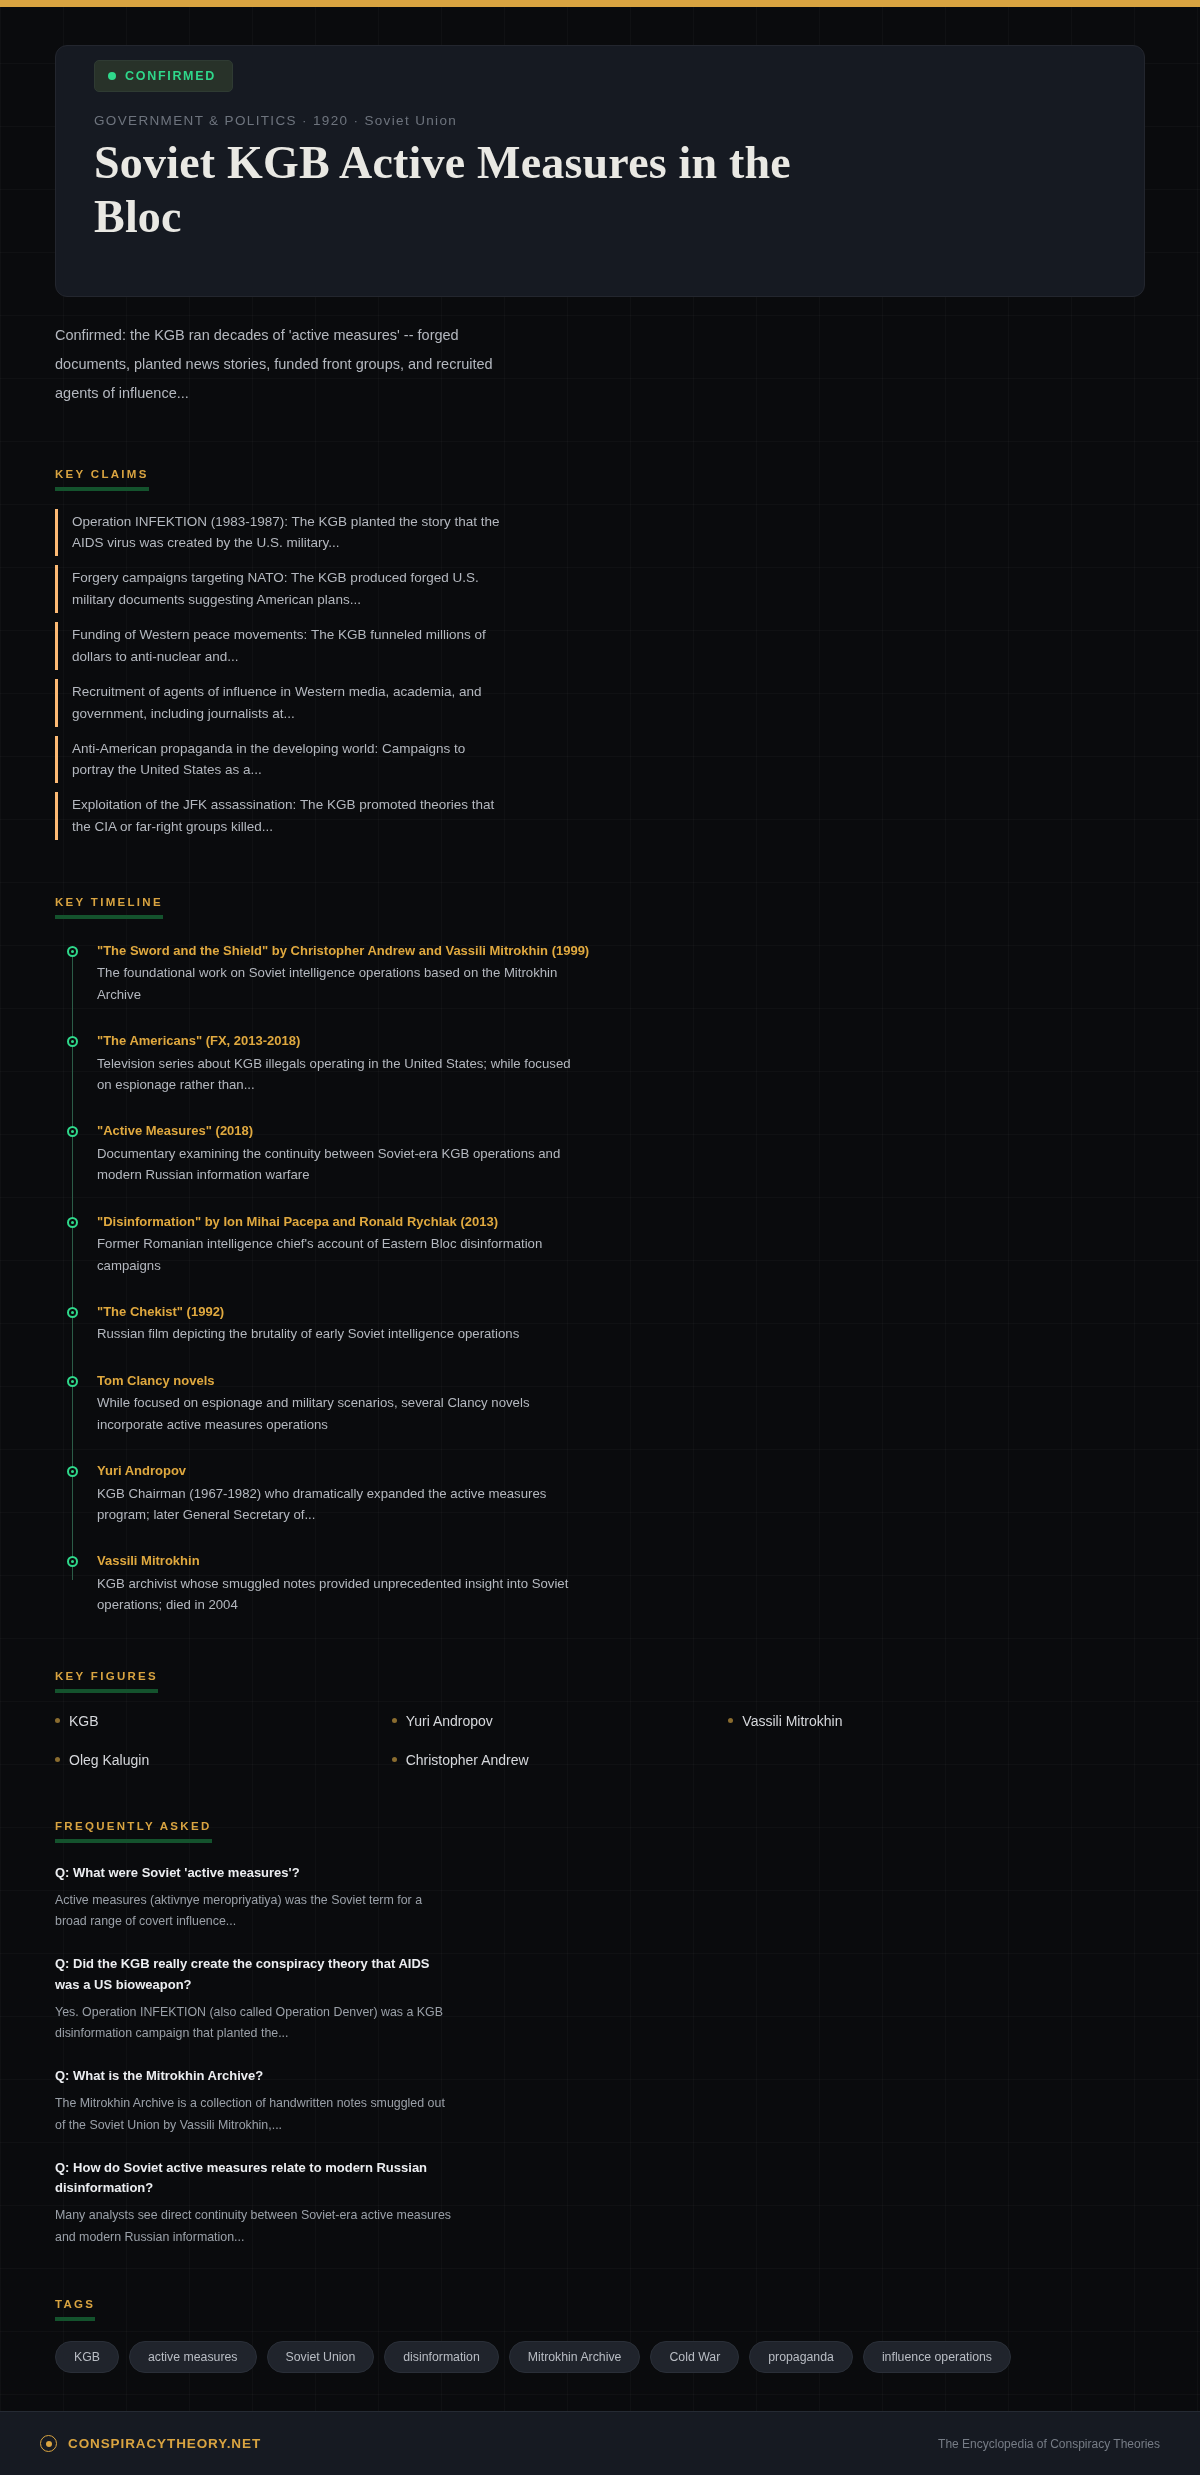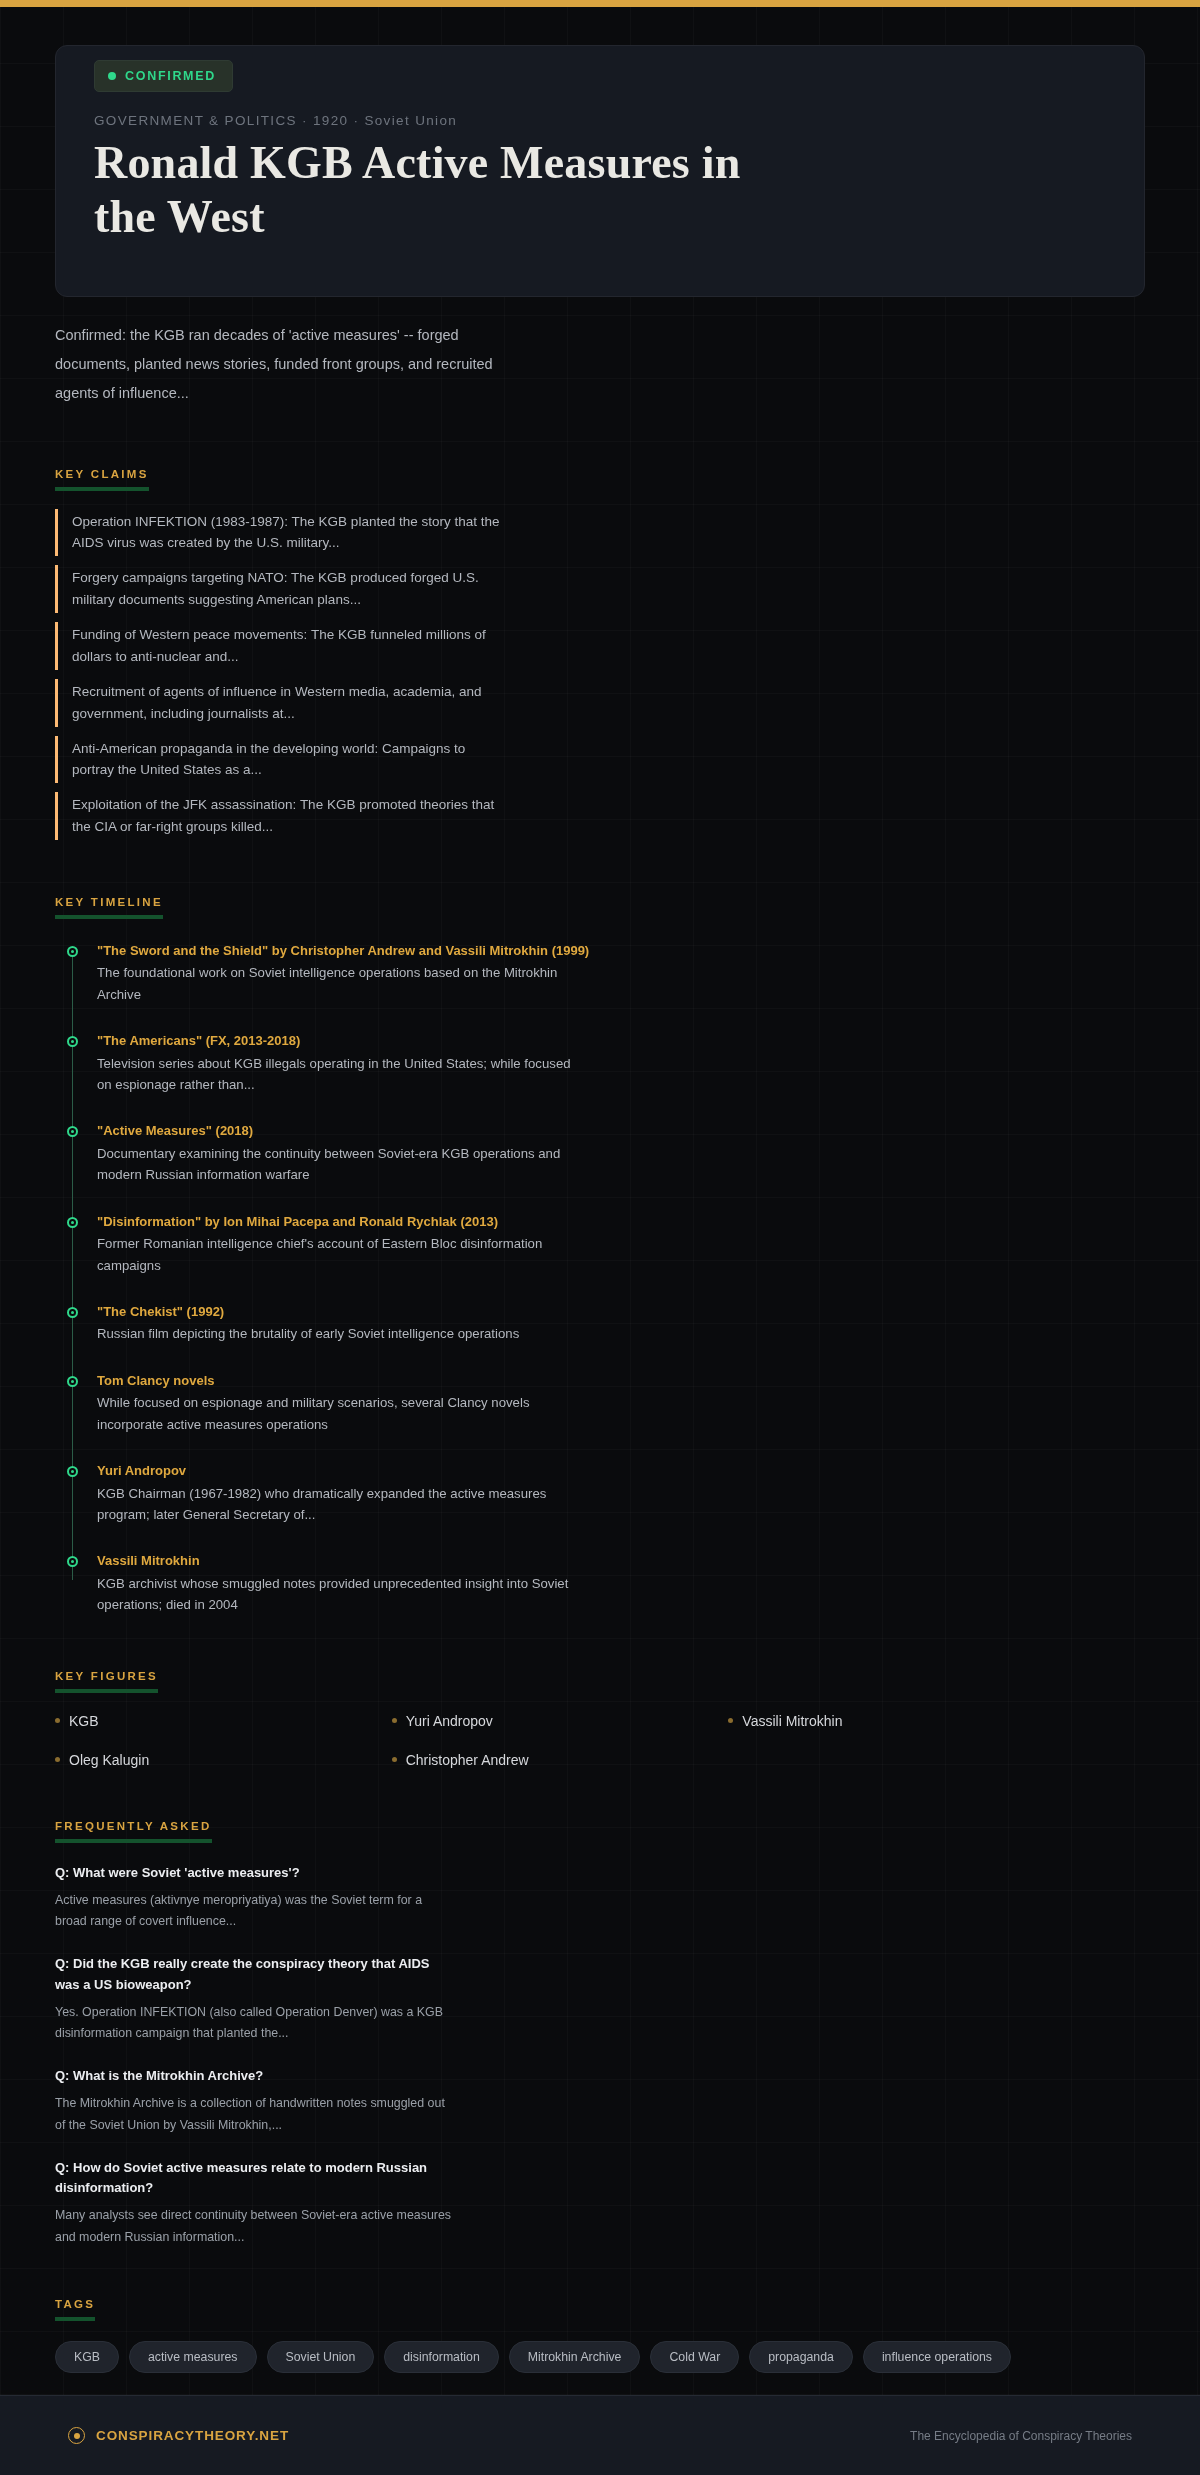--- a/index.html
+++ b/index.html
@@ -163,24 +163,24 @@
   
   .related{
     margin-top:20px;
     display:grid; grid-template-columns:repeat(2,1fr);
     row-gap:19px; max-width:860px;
   }
   .rel{ font-size:12.6px; color:#b4b8bf; }
 
   
   .footer{
-    position:absolute; left:0; right:0; bottom:0; height:80px;
+    position:absolute; left:0; right:0; bottom:0; height:64px;
     background:#161a22; border-top:1px solid #252a33;
     display:flex; align-items:center; justify-content:space-between;
-    padding:0 68px; z-index:4;margin-top:40px;
+    padding:0 40px; z-index:4;margin-top:40px;
   }
   .brand{ display:flex; align-items:center; gap:11px; }
   .brand .eye{
     width:17px;height:17px;border-radius:50%;
     border:1.6px solid #d9a441;
     display:flex;align-items:center;justify-content:center;
   }
   .brand .eye i{ width:6px;height:6px;border-radius:50%;background:#d9a441;display:block; }
   .brand .name{
     font-size:13.5px; font-weight:bold; letter-spacing:.9px; color:#e6e8ea;
@@ -195,21 +195,21 @@
 <div class="topbar"></div>
 
 <div class="page">
 
   <div class="hero">
     <div class="badge">
       <span class="dot"></span>
       <span class="txt">CONFIRMED</span>
     </div>
     <div class="meta">GOVERNMENT &amp; POLITICS · 1920 · Soviet Union</div>
-    <h1 class="title">Ronald KGB Active Measures in the West</h1>
+    <h1 class="title">Soviet KGB Active Measures in the Bloc</h1>
   </div>
 
   <p class="summary">Confirmed: the KGB ran decades of 'active measures' -- forged documents, planted news stories, funded front groups, and recruited agents of influence...</p>
 
   <div class="sec sec-claims">
     <div class="sec-head">KEY CLAIMS</div>
     <div class="claims">
       <div class="claim">Operation INFEKTION (1983-1987): The KGB planted the story that the AIDS virus was created by the U.S. military...</div>
       <div class="claim">Forgery campaigns targeting NATO: The KGB produced forged U.S. military documents suggesting American plans...</div>
       <div class="claim">Funding of Western peace movements: The KGB funneled millions of dollars to anti-nuclear and...</div>

